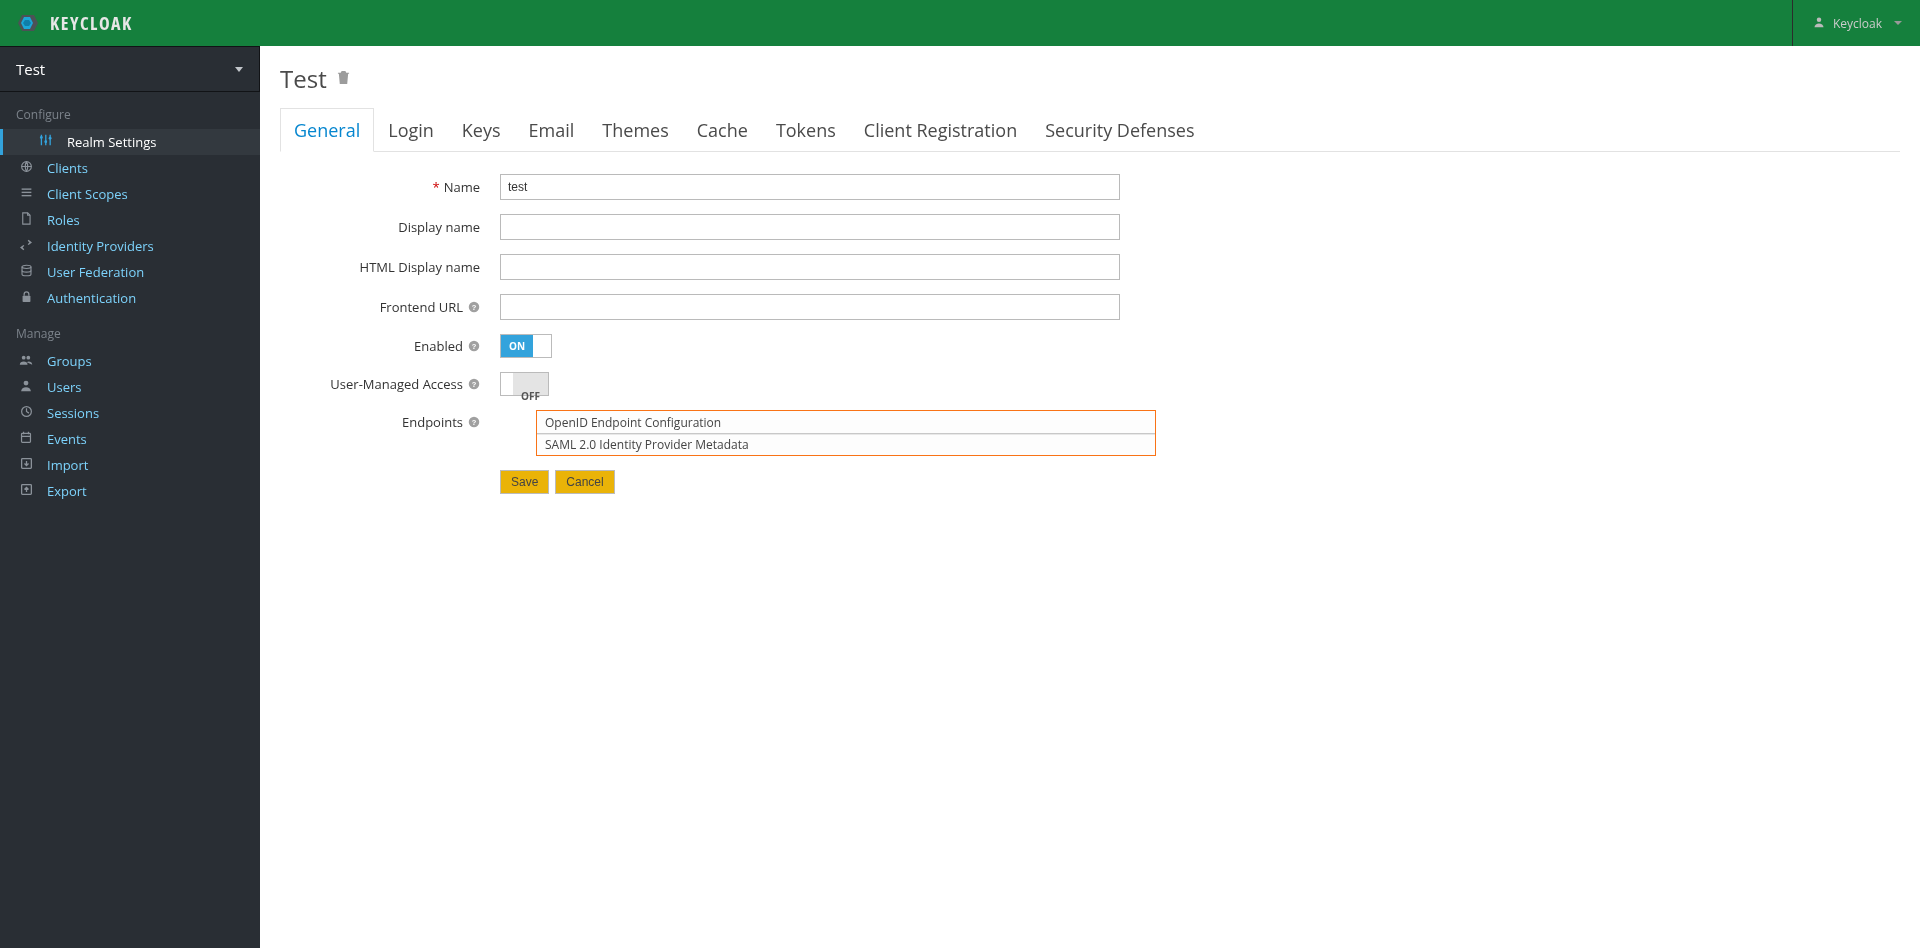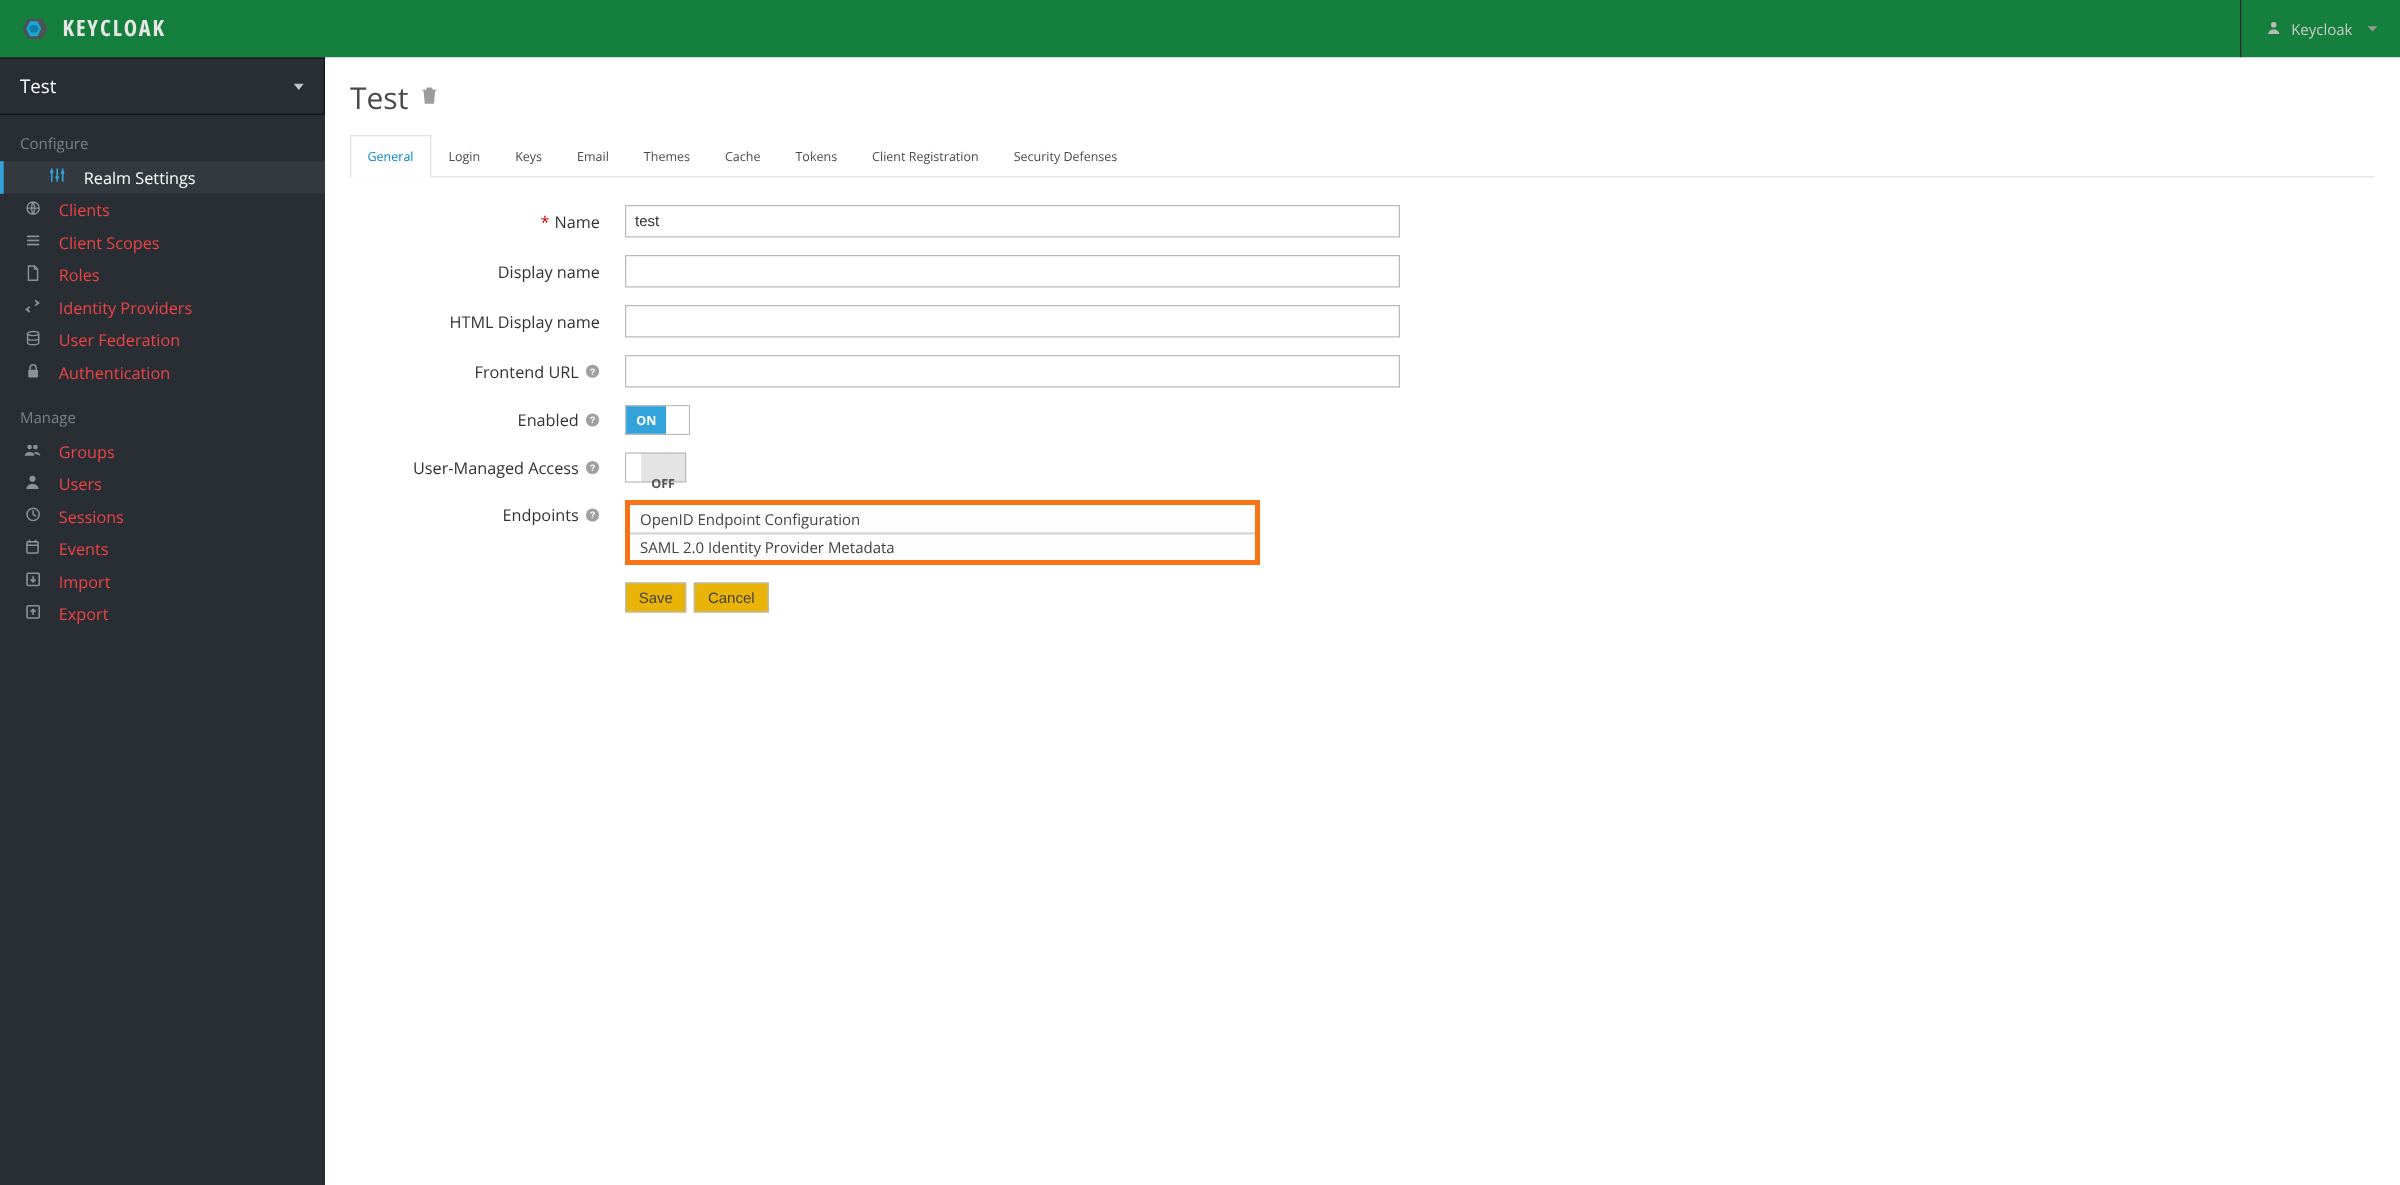--- a/index.html
+++ b/index.html
@@ -92,21 +92,21 @@
     font-size: 12px;
     padding: 14px 16px 6px 16px;
   }
 
   .side-item {
     display: flex;
     align-items: center;
     gap: 14px;
     padding: 0 16px;
     height: 26px;
-    color: #ef4444;
+    color: #7dd3fc;
     font-size: 13px;
     cursor: pointer;
     border-left: 3px solid transparent;
   }
   .side-item.active {
     background: #33393f;
     border-left: 3px solid #33a3dc;
     color: #fff;
     padding-left: 36px;
   }
@@ -139,21 +139,21 @@
   }
 
   .tabs {
     display: flex;
     border-bottom: 1px solid #e2e2e2;
     margin-bottom: 22px;
   }
   .tab {
     padding: 9px 13px;
     color: #4a4a4a;
-    font-size: 10px;
+    font-size: 18px;
     cursor: pointer;
     border: 1px solid transparent;
     position: relative;
     top: 1px;
   }
   .tab.active {
     color: #0686cf;
     border: 1px solid #e2e2e2;
     border-bottom: 1px solid #fff;
     background: #fff;
@@ -225,22 +225,23 @@
   .toggle .seg-off-handle {
     width: 18px;
     background: #fff;
   }
   .toggle .seg-on-handle {
     width: 12px;
     background: #fff;
   }
 
   .endpoint-list {
-    width: 508px;
-    border: 4px solid #f97316;
+    width: 620px;
+    border: 1px solid #f97316;
+    margin-left: 36px;
   }
   .endpoint-list .ep-row {
     height: 22px;
     display: flex;
     align-items: center;
     padding: 0 8px;
     font-size: 12px;
     color: #444;
     cursor: pointer;
     background: #fdfdfd;

